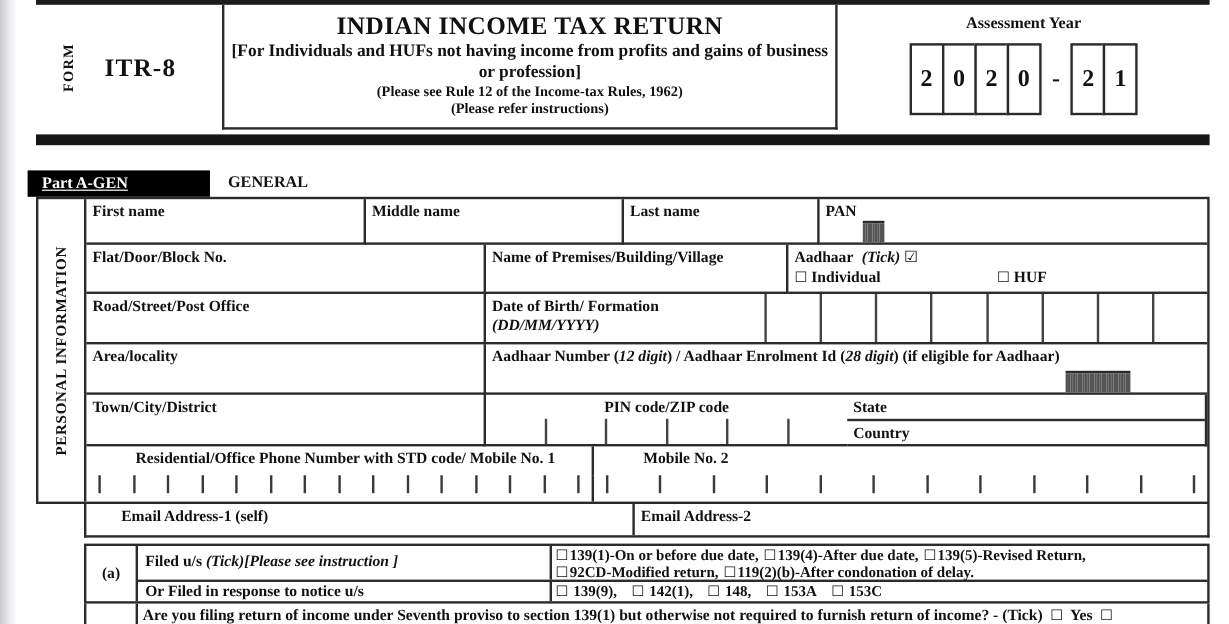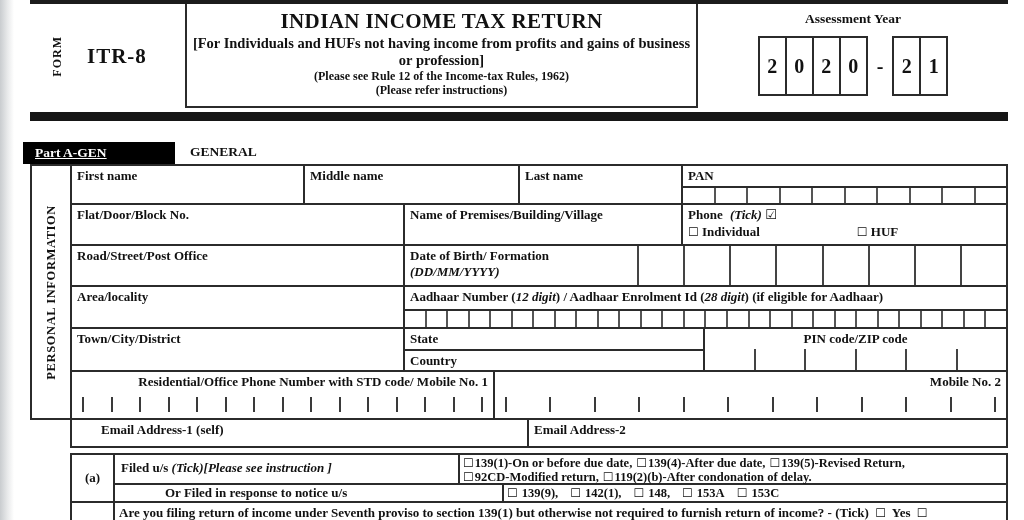--- a/index.html
+++ b/index.html
@@ -72,59 +72,59 @@
   .content { position:absolute; left:40px; top:0; right:0; bottom:0; display:flex; flex-direction:column; }
   .row { display:flex; width:100%; }
   .cell { border-right:2px solid #2b2b2b; border-bottom:2px solid #2b2b2b; position:relative; }
   .cell.last { border-right:none; }
   .row.last .cell { border-bottom:none; }
   .lbl { font-weight:bold; font-size:13px; padding:2px 5px; display:block; }
 
   .boxes-strip { border-top:2px solid #2b2b2b; display:flex; height:18px; margin-top:auto; }
   .boxes-strip .box { flex:1; border-right:2px solid #555; }
   .boxes-strip .box:last-child { border-right:none; }
-  .col-flex { display:flex; flex-direction:column; }
+  .col-flex { display:flex; flex-direction:row; }
 
   .dob-cell { display:flex; }
   .dob-label { width:232px; }
   .dob-boxes { flex:1; display:flex; }
   .dob-boxes .box { flex:1; border-left:2px solid #444; }
 
   .split-mid { display:flex; flex-direction:column; }
   .split-mid .sub1 { border-bottom:2px solid #2b2b2b; flex:1; }
   .split-mid .sub2 { flex:1; }
 
   .pin-cell { display:flex; flex-direction:column; }
   .pin-lbl { text-align:center; }
   .pin-ticks { margin-top:auto; height:24px; display:flex; }
   .pin-ticks .box { flex:1; border-left:2px solid #444; }
   .pin-ticks .box:first-child { border-left:none; }
 
-  .center-lbl { text-align:right; }
+  .center-lbl { text-align:left;margin-left:36px; }
   .tick-row { display:flex; justify-content:space-between; padding:0 10px; }
   .tick-row .tick { width:2px; height:15px; background:#3a3a3a; }
 
   
   .email-row {
     position:absolute; left:70px; top:420px; width:938px; height:28px;
     border:2px solid #2b2b2b; border-top:none; display:flex;padding-left:24px;
   }
   .email1 { width:433px; border-right:2px solid #2b2b2b; }
   .email2 { flex:1; }
 
   
   .filing {
     position:absolute; left:70px; top:453px; width:938px; height:50px;
     border:2px solid #2b2b2b; display:flex;
   }
   .a-col { width:43px; border-right:2px solid #2b2b2b; display:flex; align-items:center; justify-content:center;
            font-weight:bold; font-size:13px; }
   .filing-right { flex:1; display:flex; flex-direction:column; }
   .filing-r1 { height:30px; display:flex; border-bottom:2px solid #2b2b2b; }
-  .filing-r2 { flex:1; display:flex;padding-left:44px; }
+  .filing-r2 { flex:1; display:flex; }
   .filed-lbl { width:345px; border-right:2px solid #2b2b2b; font-weight:bold; font-size:13px; padding:5px 4px 0 6px; }
   .notice-lbl { width:345px; border-right:2px solid #2b2b2b; font-weight:bold; font-size:13px; padding:0 4px 0 6px; }
   .opts { flex:1; font-weight:bold; font-size:12.5px; line-height:14px; padding:1px 3px; }
   .opts .optline { display:flex; flex-wrap:wrap; }
   .opt { white-space:nowrap; margin-right:4px; }
   .opt .cbg { margin-right:1px; }
   .opts-notice .opt { margin-right:12px; }
   .opts-notice .opt .cbg { margin-right:4px; }
   .cbg { font-family:"DejaVu Sans", sans-serif; font-weight:bold; font-size:12px; }
 
@@ -205,26 +205,26 @@
             <div class="box"></div>
             <div class="box"></div>
           </div>
       </div>
     </div>
 
     <div class="row" style="height:42px">
       <div class="cell" style="width:333px">
         <span class="lbl">Flat/Door/Block No.</span>
       </div>
-      <div class="cell" style="width:278px">
+      <div class="cell" style="width:252px">
         <span class="lbl">Name of Premises/Building/Village</span>
       </div>
       <div class="cell last" style="flex:1">
         <div class="lbl" style="padding-bottom:0">
-          <span>Phone</span>
+          <span>Aadhaar</span>
           <span class="it" style="margin-left:4px">(Tick)</span>
           <span class="cbg" style="font-size:13px">☑</span>
         </div>
         <div class="lbl" style="display:flex;padding-top:1px">
           <span>
             <span class="cbg">☐</span>
             <span>Individual</span>
           </span>
           <span style="margin-left:97px">
             <span class="cbg">☐</span>
@@ -294,38 +294,38 @@
             <div class="box"></div>
             <div class="box"></div>
           </div>
       </div>
     </div>
 
     <div class="row" style="height:43px">
       <div class="cell" style="width:333px">
         <span class="lbl">Town/City/District</span>
       </div>
+      <div class="cell last pin-cell" style="flex:1">
+        <span class="lbl pin-lbl">PIN code/ZIP code</span>
+        <div class="pin-ticks">
+            <div class="box"></div>
+            <div class="box"></div>
+            <div class="box"></div>
+            <div class="box"></div>
+            <div class="box"></div>
+            <div class="box"></div>
+          </div>
+      </div>
       <div class="cell split-mid" style="width:300px">
         <div class="sub1">
           <span class="lbl">State</span>
         </div>
         <div class="sub2">
           <span class="lbl">Country</span>
         </div>
-      </div>
-      <div class="cell last pin-cell" style="flex:1">
-        <span class="lbl pin-lbl">PIN code/ZIP code</span>
-        <div class="pin-ticks">
-            <div class="box"></div>
-            <div class="box"></div>
-            <div class="box"></div>
-            <div class="box"></div>
-            <div class="box"></div>
-            <div class="box"></div>
-          </div>
       </div>
     </div>
 
     <div class="row" style="height:25px">
       <div class="cell" style="width:423px;border-bottom:none">
         <span class="lbl center-lbl">Residential/Office Phone Number with STD code/ Mobile No. 1</span>
       </div>
       <div class="cell last" style="flex:1;border-bottom:none">
         <span class="lbl center-lbl">Mobile No. 2</span>
       </div>

